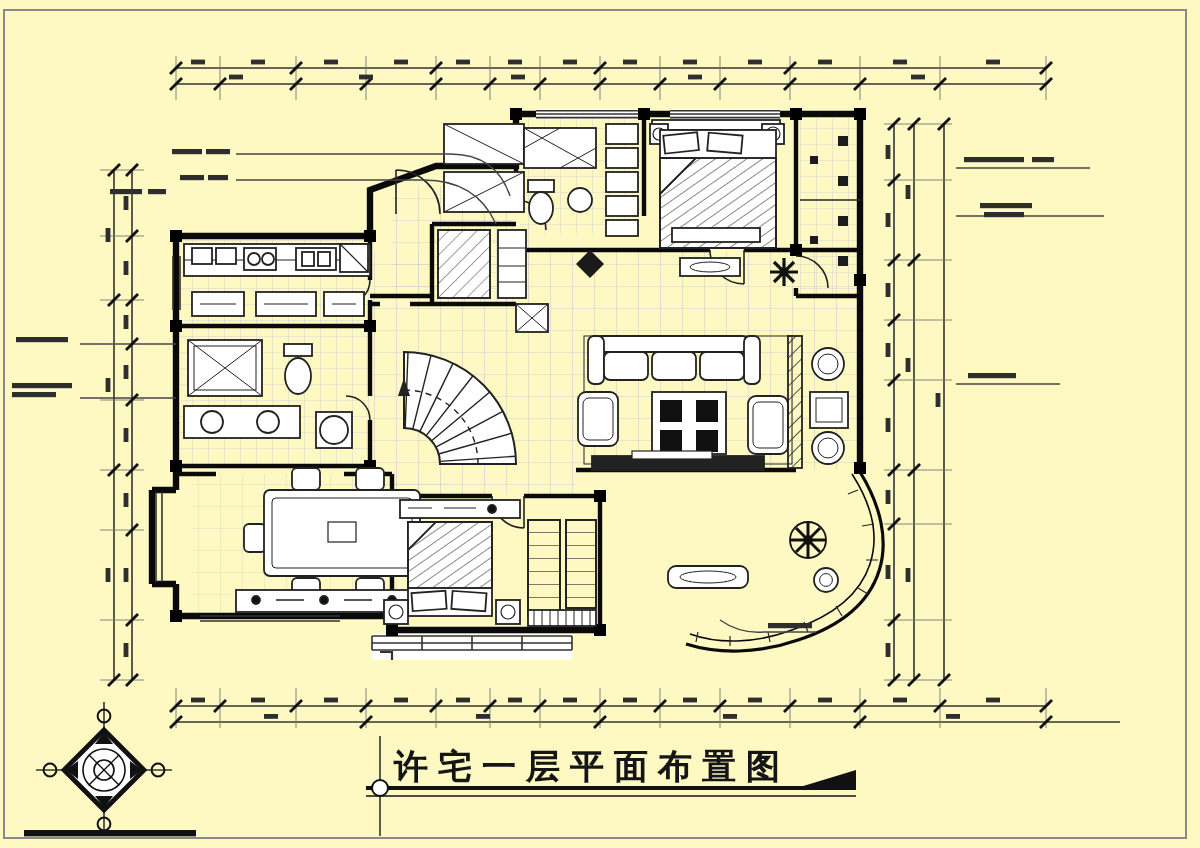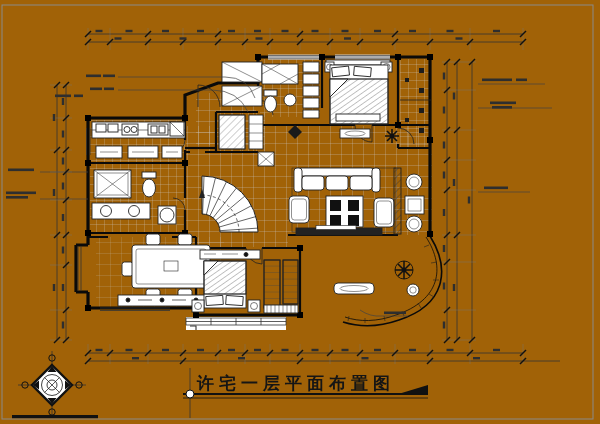--- a/index.html
+++ b/index.html
@@ -1,16 +1,16 @@
 <!DOCTYPE html>
 <html><head>
 <meta charset="utf-8">
 <style>
   html,body{margin:0;padding:0;background:#e8e8e8;}
-  #canvas{position:relative;width:600px;height:424px;background:#a16207;overflow:hidden;
+  #canvas{position:relative;width:600px;height:424px;background:#fef9c3;overflow:hidden;
           font-family:"DejaVu Sans","Liberation Sans",sans-serif;}
   svg{display:block}
   .title-text{font-family:"DejaVu Sans","Liberation Sans",sans-serif;font-weight:600;
               letter-spacing:5px;font-size:17px;fill:#151515;}
 </style>
 </head>
 <body>
 
 <div id="canvas">
 <svg width="600" height="424" viewBox="0 0 600 424">

